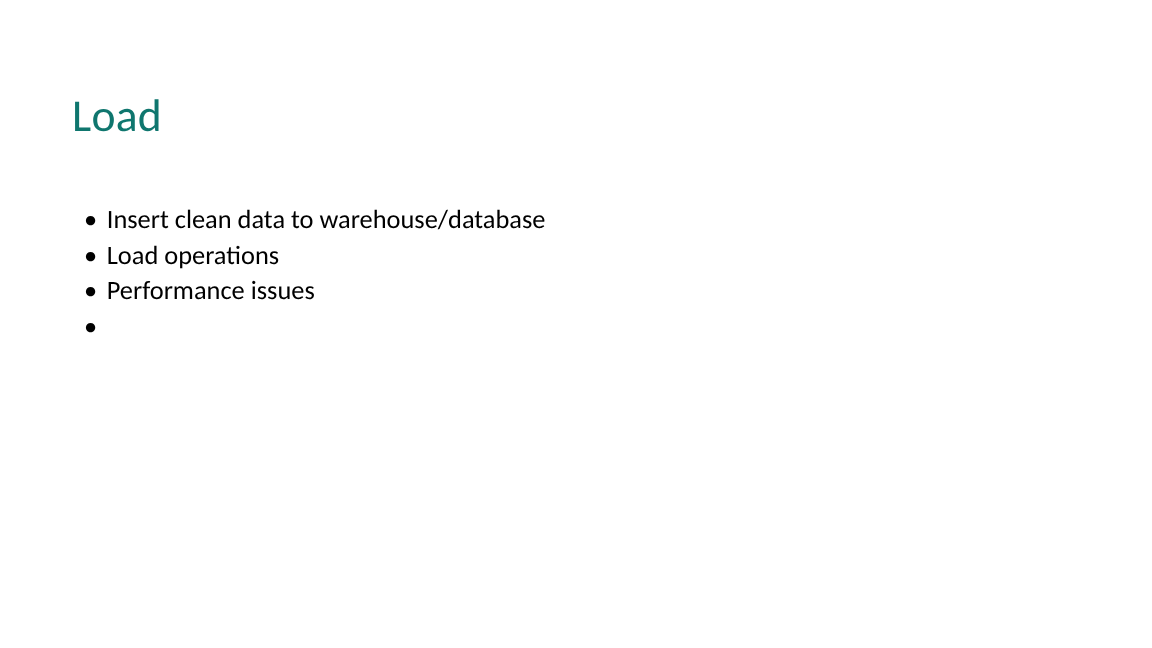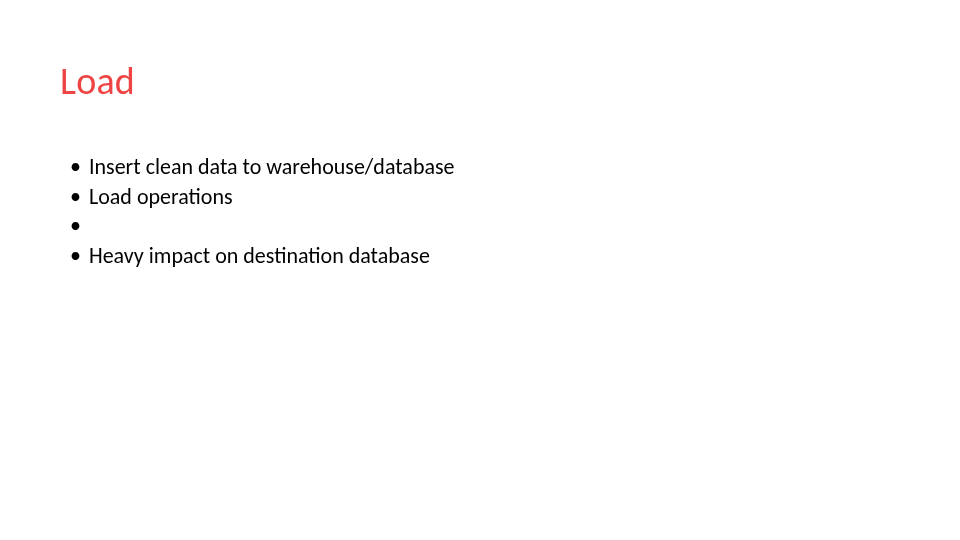--- a/index.html
+++ b/index.html
@@ -12,23 +12,24 @@
       height: 540px;
       background: #ffffff;
       font-family: "Segoe UI", "Calibri", "Helvetica Neue", Arial, sans-serif;
       color: #000000;
       padding: 58px 60px;
       overflow: hidden;
     }
     .title {
       font-size: 38px;
       font-weight: 400;
-      color: #ef4444;
+      color: #0f766e;
       margin-bottom: 48px;
       letter-spacing: 0.2px;
+      margin-top: 16px;
     }
     .bullet-list {
       list-style: none;
       padding-left: 10px;
     }
     .bullet-item {
       font-size: 22px;
       font-weight: 400;
       color: #000000;
       line-height: 1.35;
@@ -49,18 +50,18 @@
   <li class="bullet-item">
     <span class="bullet-dot">•</span>
     <span>Insert clean data to warehouse/database</span>
   </li>
   <li class="bullet-item">
     <span class="bullet-dot">•</span>
     <span>Load operations</span>
   </li>
   <li class="bullet-item">
     <span class="bullet-dot">•</span>
+    <span>Performance issues</span>
   </li>
   <li class="bullet-item">
     <span class="bullet-dot">•</span>
-    <span>Heavy impact on destination database</span>
   </li>
 </ul>
 
 </body></html>

